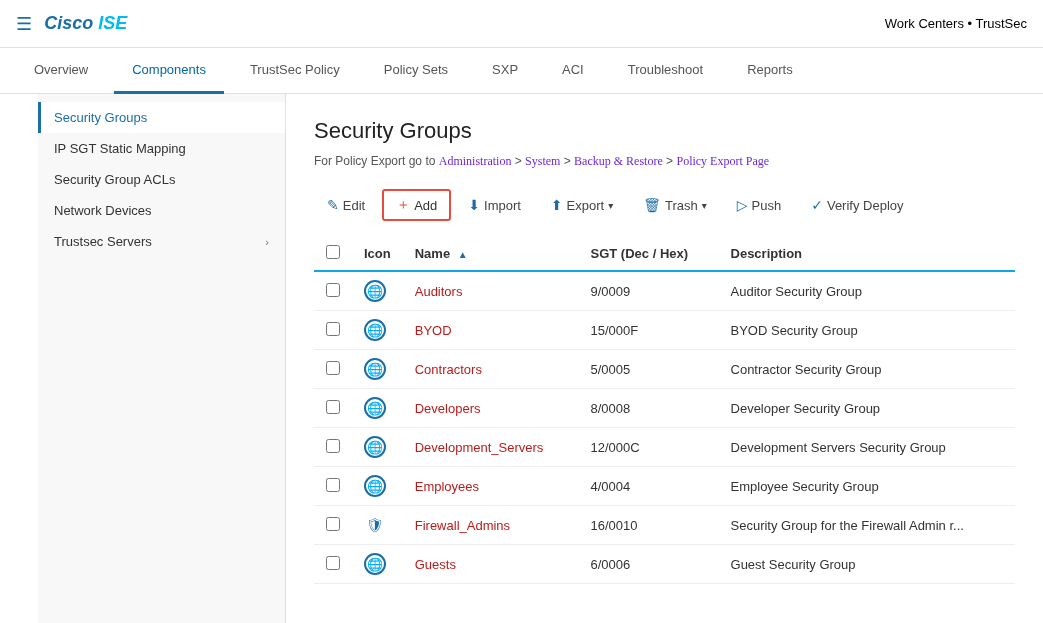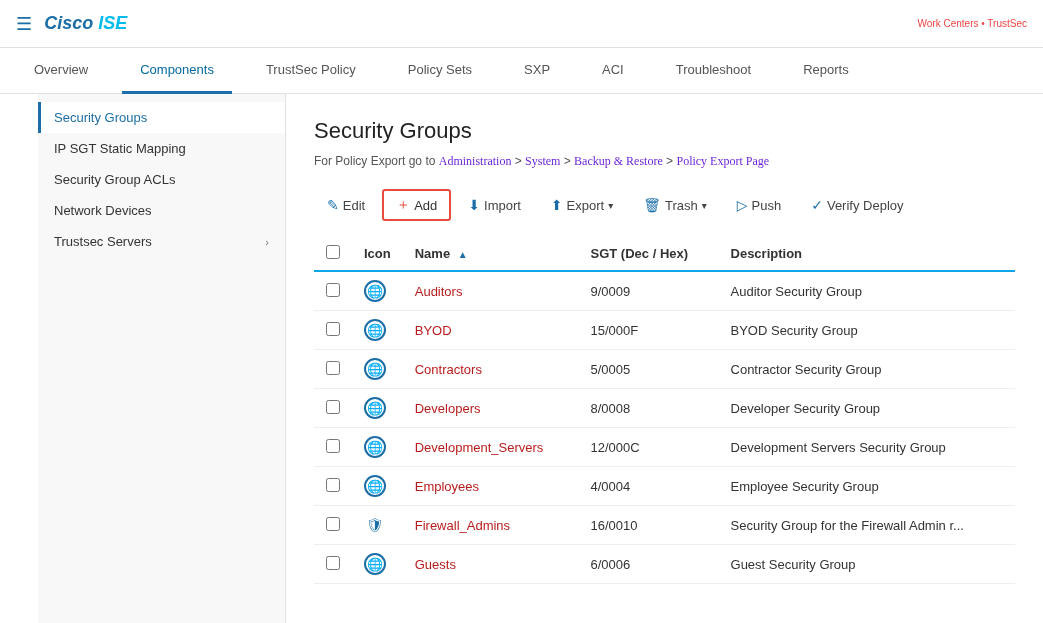--- a/index.html
+++ b/index.html
@@ -9,30 +9,30 @@
     .top-bar {
       display: flex; align-items: center;
       padding: 0 16px;
       height: 48px;
       background: #fff;
       border-bottom: 1px solid #e0e0e0;
     }
     .hamburger-icon { color: #1b6ea8; font-size: 18px; margin-right: 12px; cursor: pointer; }
     .logo { color: #1b6ea8; font-size: 18px; font-weight: 600; font-style: italic; }
     .logo span { color: #00bceb; }
-    .work-centers { margin-left: auto; font-size: 10px; color: #ef4444; }
+    .work-centers { margin-left: auto; font-size: 13px; color: #000000; }
 
     
     .nav-tabs {
       display: flex; align-items: center;
       padding: 0 16px;
       height: 46px;
       background: #fff;
       border-bottom: 1px solid #e0e0e0;
-      gap: 16px;
+      gap: 8px;
     }
     .nav-tab {
       padding: 0 18px;
       height: 46px;
       display: flex; align-items: center;
       font-size: 13px;
       color: #555;
       cursor: pointer;
       border-bottom: 3px solid transparent;
       white-space: nowrap;

